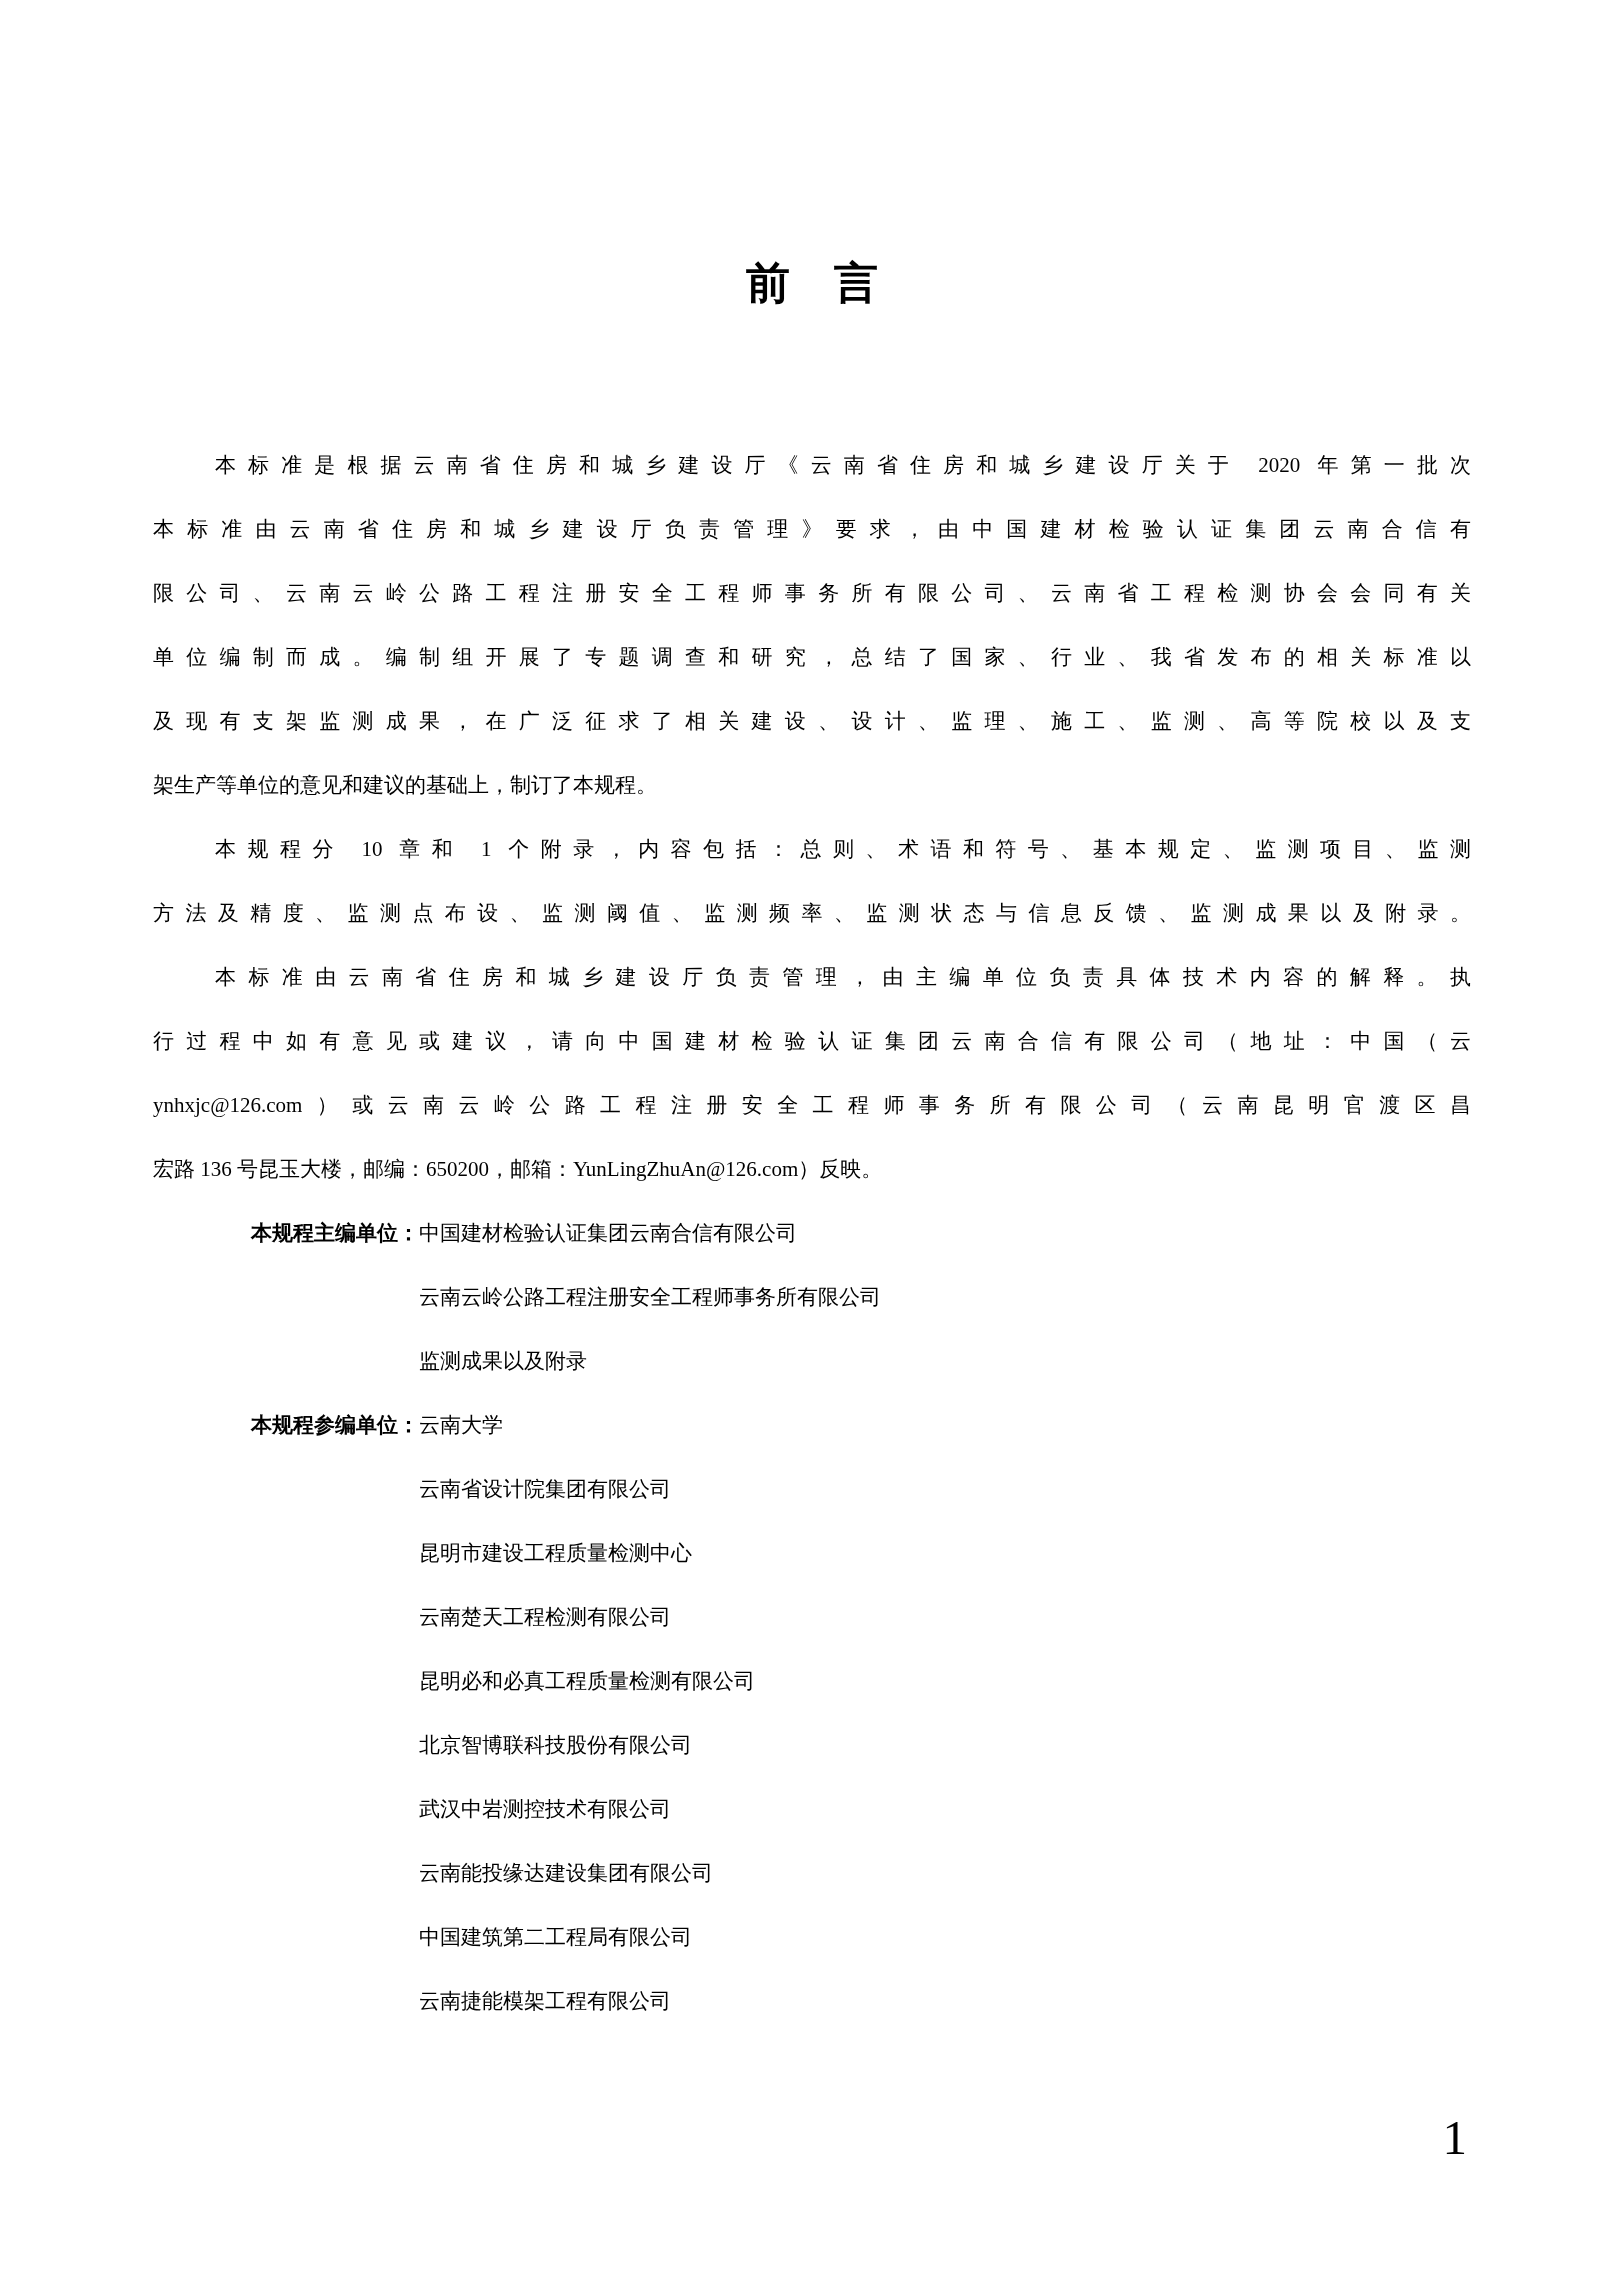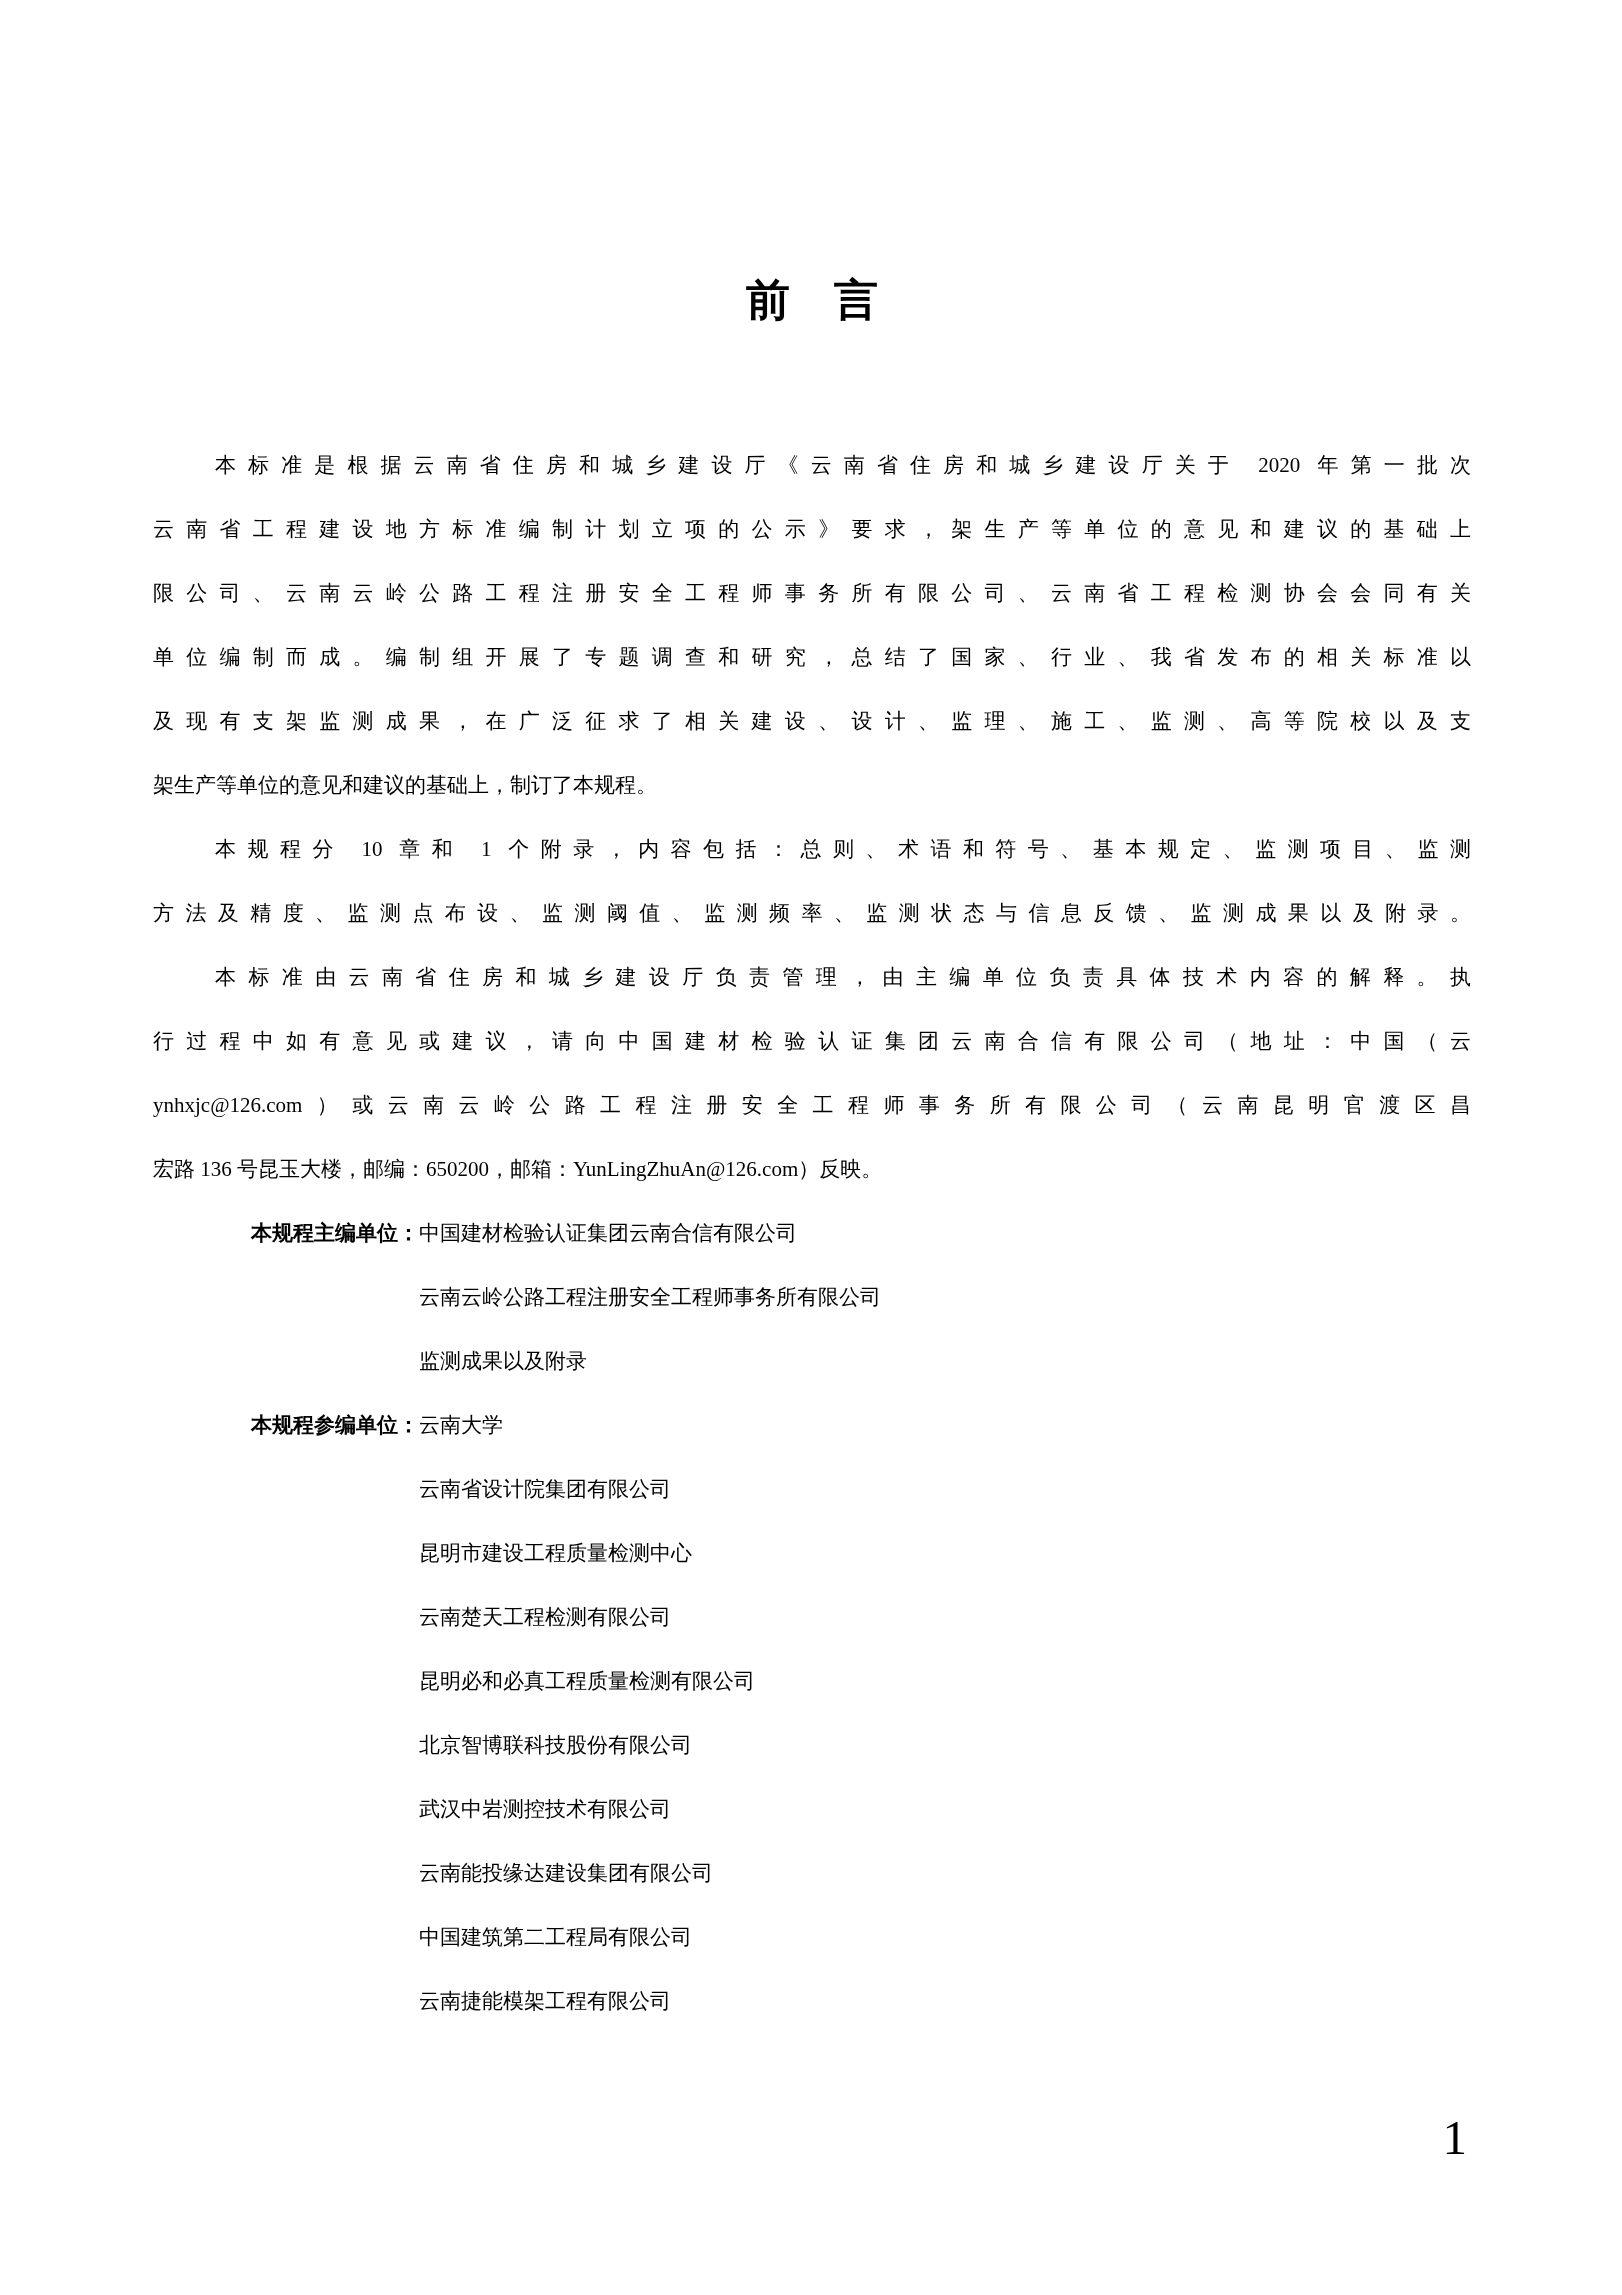--- a/index.html
+++ b/index.html
@@ -20,21 +20,20 @@
     position: absolute;
     top: 252px;
     left: 153px;
     width: 1318px;
     height: 64px;
     line-height: 64px;
     text-align: center;
     font-size: 44px;
     font-weight: bold;
     white-space: nowrap;
-    margin-top: 17px;
   }
   .body-lines {
     position: absolute;
     top: 433px;
     left: 153px;
     width: 1318px;
   }
   .line {
     height: 64px;
     line-height: 64px;
@@ -69,21 +68,21 @@
   }
 </style>
 </head>
 <body>
 
 <div class="page">
   <div class="doc-title">前　言</div>
 
   <div class="body-lines">
       <div class="line indent just">本标准是根据云南省住房和城乡建设厅《云南省住房和城乡建设厅关于 2020 年第一批次</div>
-      <div class="line just">云南省工程建设地方标准编制计划立项的公示》要求，架生产等单位的意见和建议的基础上</div>
+      <div class="line just">本标准由云南省住房和城乡建设厅负责管理》要求，由中国建材检验认证集团云南合信有</div>
       <div class="line just">限公司、云南云岭公路工程注册安全工程师事务所有限公司、云南省工程检测协会会同有关</div>
       <div class="line just">单位编制而成。编制组开展了专题调查和研究，总结了国家、行业、我省发布的相关标准以</div>
       <div class="line just">及现有支架监测成果，在广泛征求了相关建设、设计、监理、施工、监测、高等院校以及支</div>
       <div class="line end">架生产等单位的意见和建议的基础上，制订了本规程。</div>
       <div class="line indent just">本规程分 10 章和 1 个附录，内容包括：总则、术语和符号、基本规定、监测项目、监测</div>
       <div class="line just">方法及精度、监测点布设、监测阈值、监测频率、监测状态与信息反馈、监测成果以及附录。</div>
       <div class="line indent just">本标准由云南省住房和城乡建设厅负责管理，由主编单位负责具体技术内容的解释。执</div>
       <div class="line just">行过程中如有意见或建议，请向中国建材检验认证集团云南合信有限公司（地址：中国（云</div>
       <div class="line just">ynhxjc@126.com）或云南云岭公路工程注册安全工程师事务所有限公司（云南昆明官渡区昌</div>
       <div class="line end">宏路 136 号昆玉大楼，邮编：650200，邮箱：YunLingZhuAn@126.com）反映。</div>

